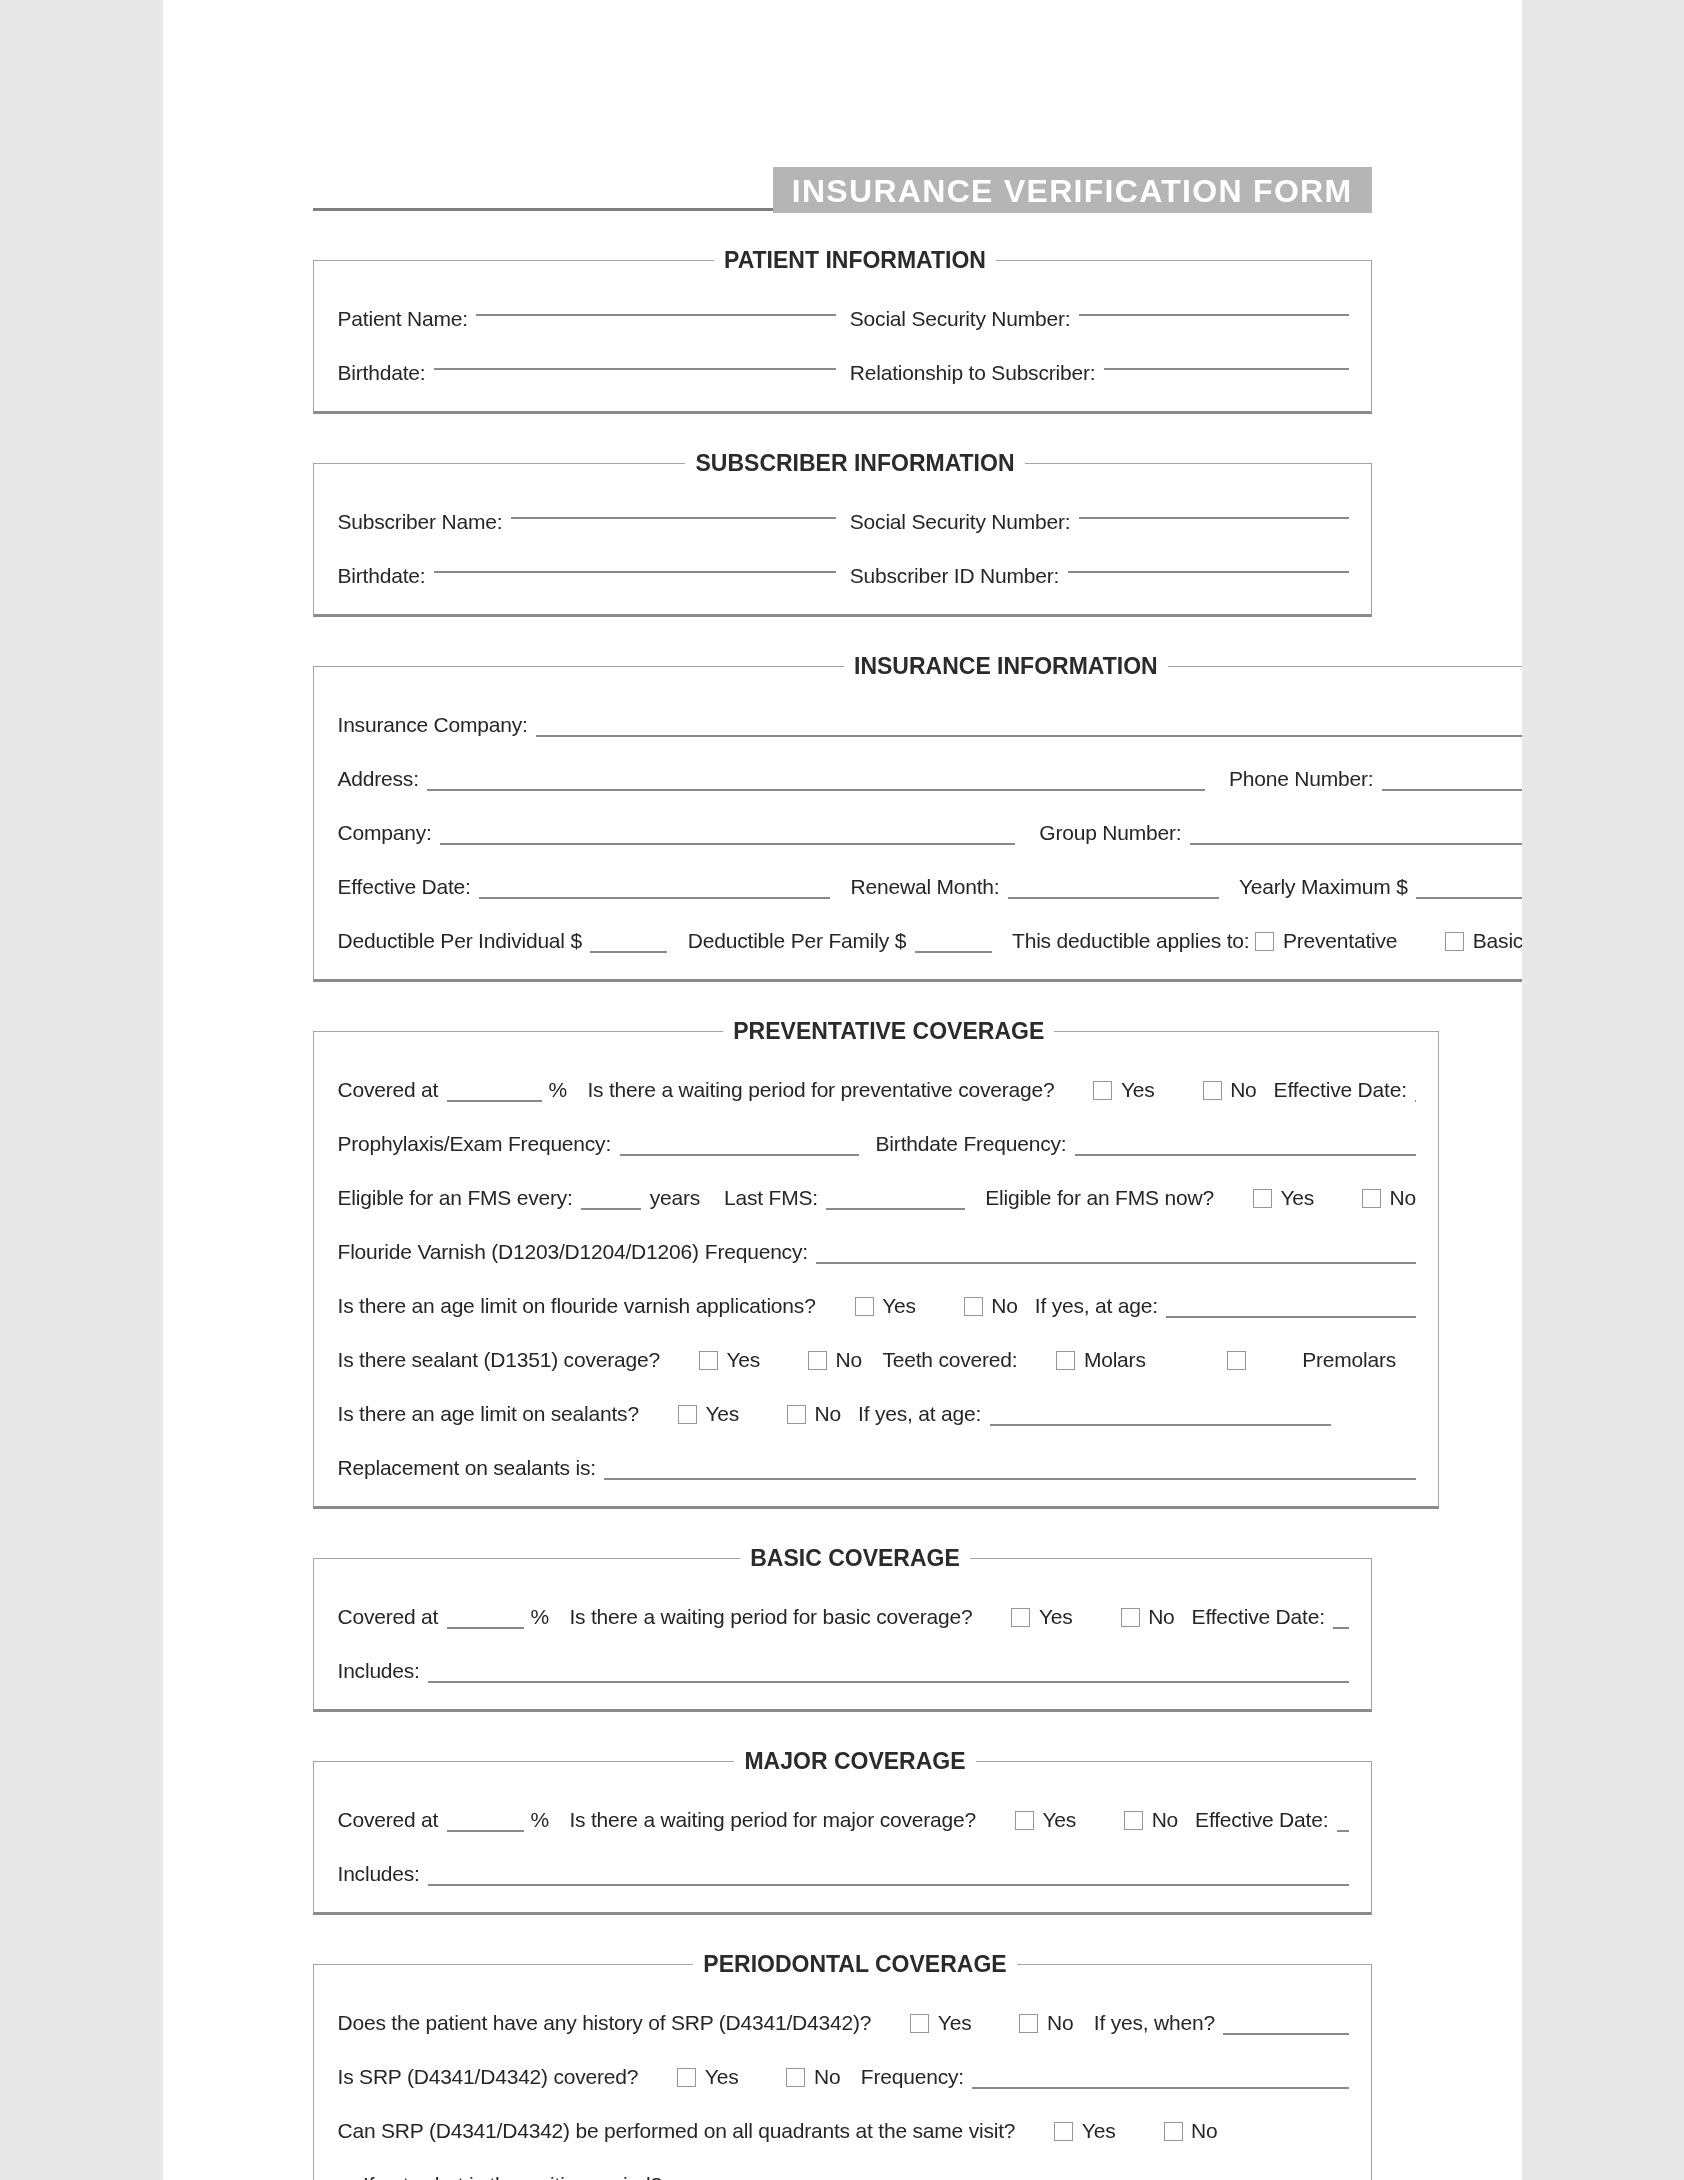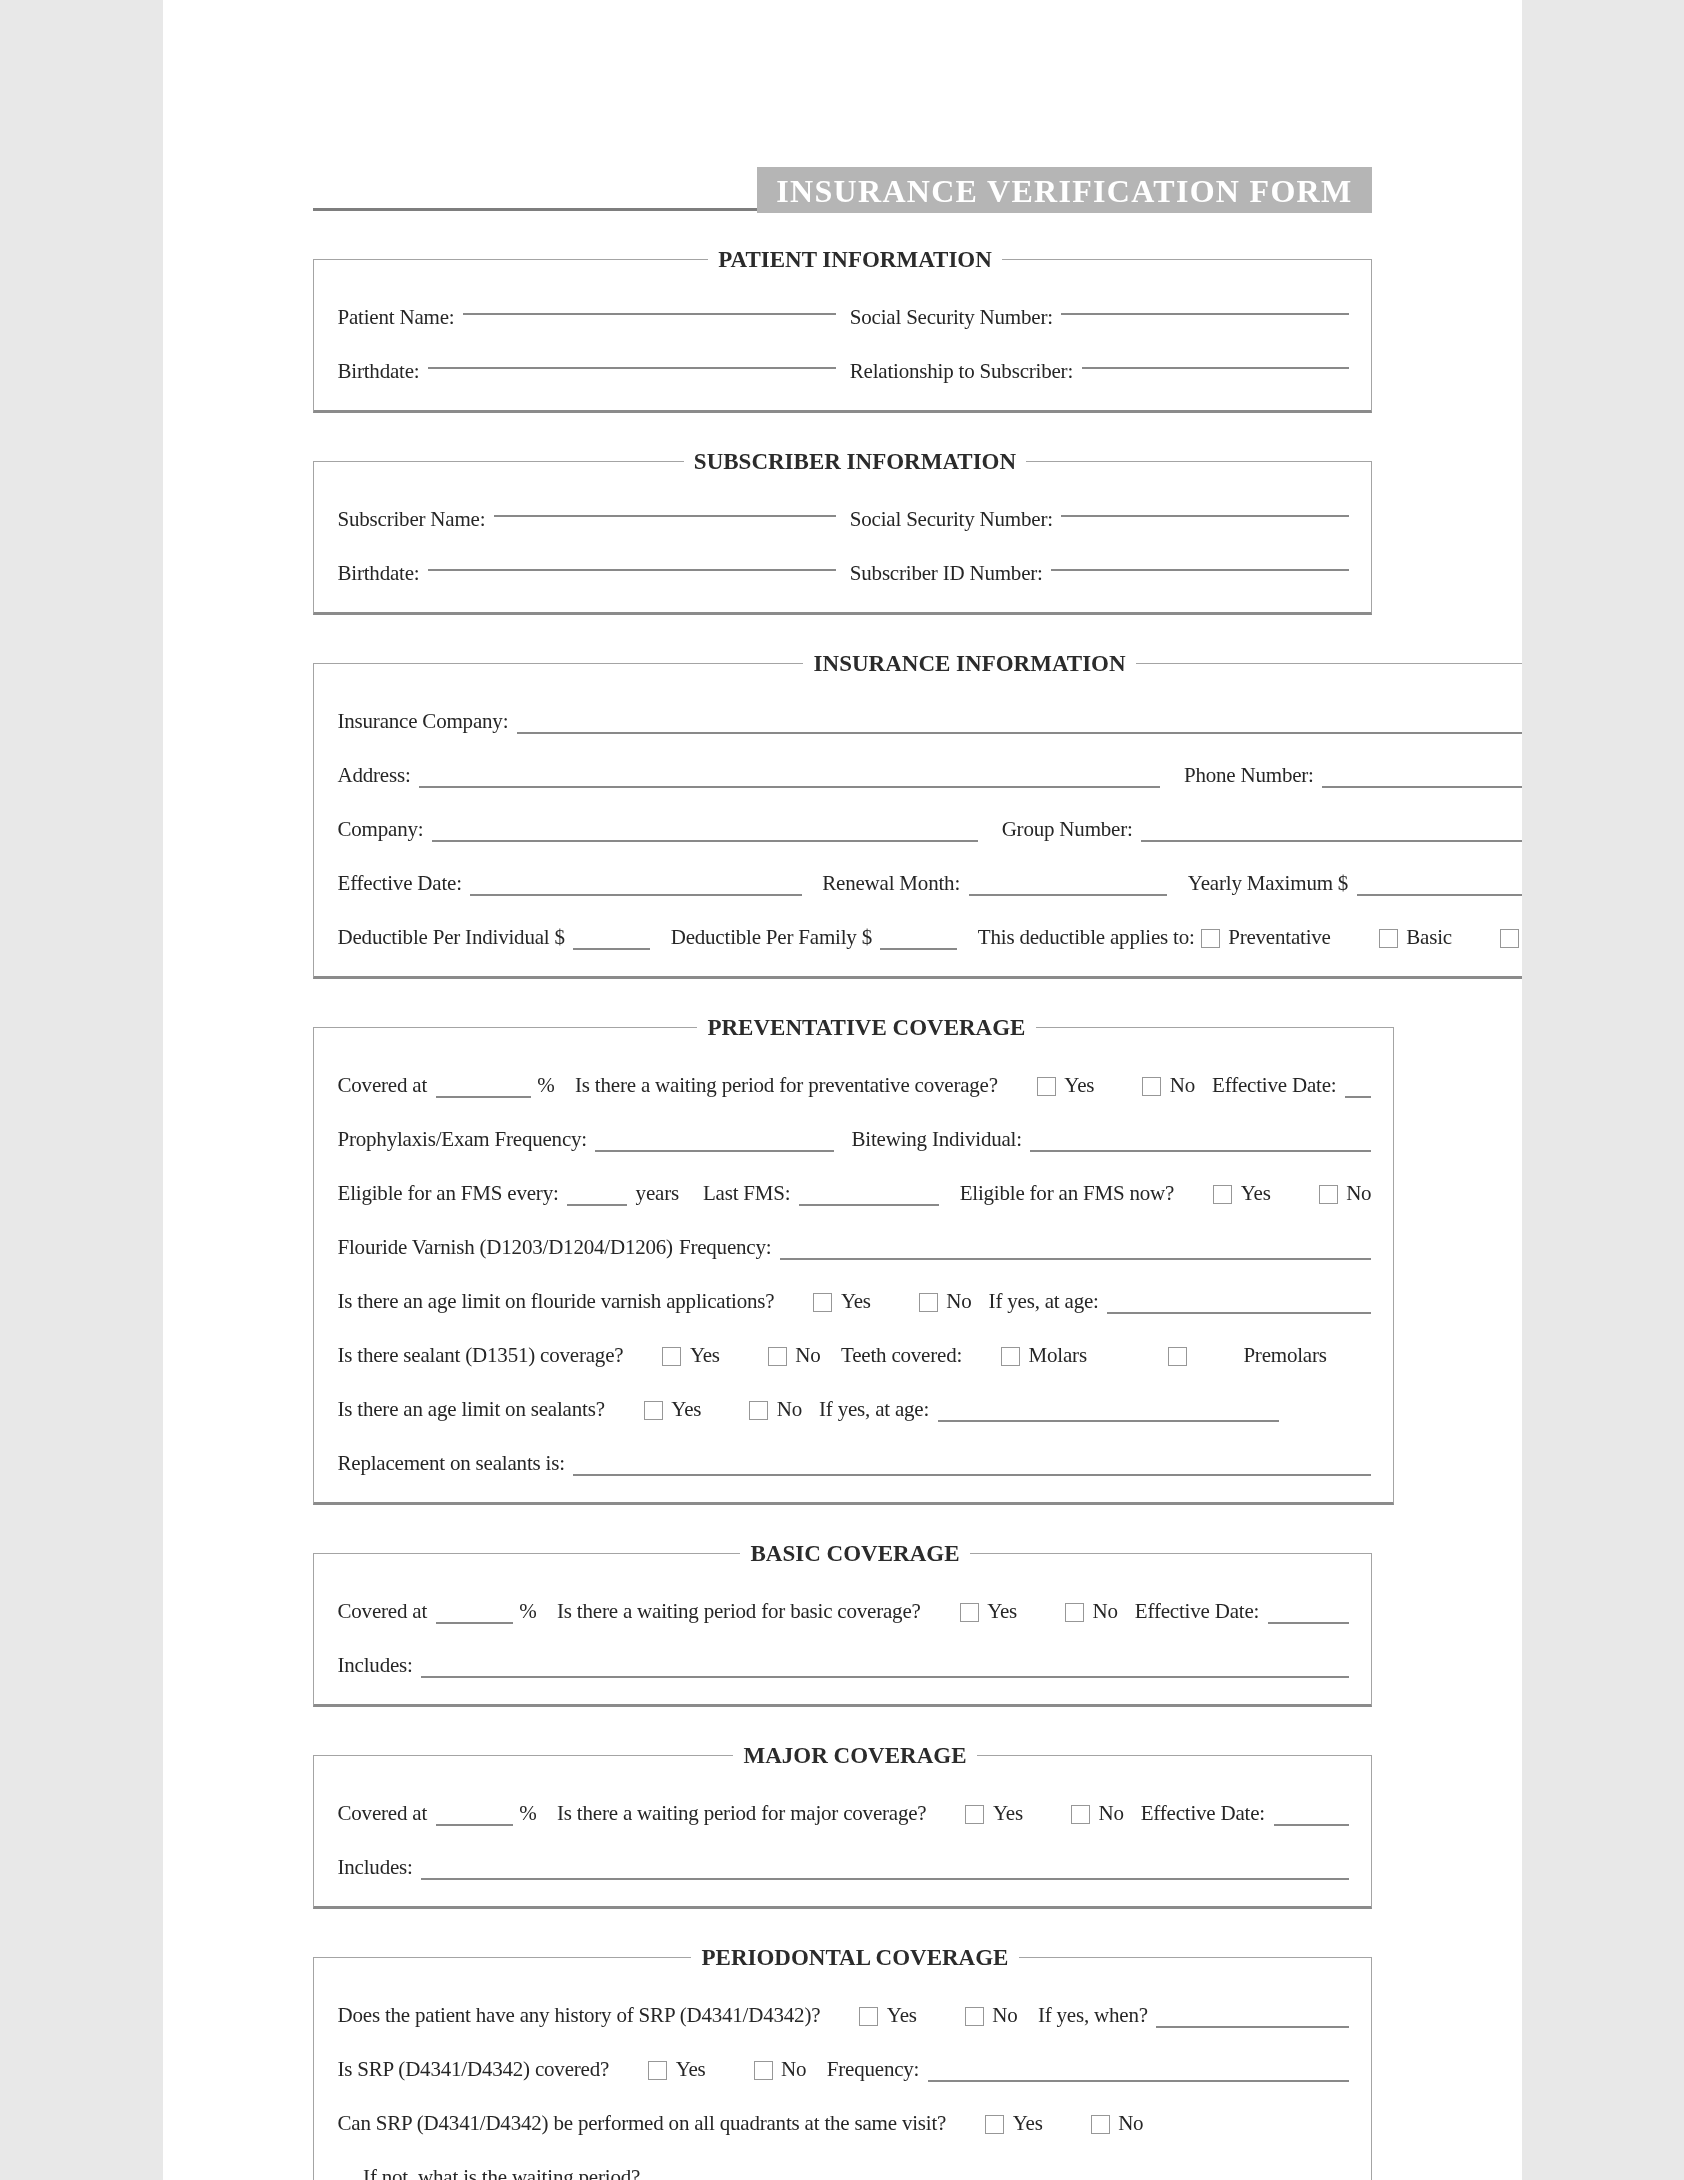--- a/index.html
+++ b/index.html
@@ -1,19 +1,19 @@
 <!DOCTYPE html>
 <html style="font-size:13.6px"><head>
 <meta charset="utf-8">
 <style>
   html,body{margin:0;padding:0;background:#e8e8e8;}
   .page{
     width:1359px;height:2181px;box-sizing:border-box;
     background:#ffffff;margin:0 auto;padding:0 150px;
-    font-family:Liberation Serif, serif;color:#262626;
+    font-family:Liberation Sans, sans-serif;color:#262626;
     overflow:hidden;letter-spacing:-0.2px;
   }
   
   .header{margin-top:167px;display:flex;justify-content:flex-end;align-items:flex-end;border-bottom:3.4px solid #7e7e7e;}
   .banner{background:#b5b5b5;color:#ffffff;font-size:32px;font-weight:bold;letter-spacing:1.3px;padding:7.7px 19px 6px;margin-bottom:-5.1px;line-height:1;}
   
   fieldset{border:1.7px solid #a4a4a4;border-bottom:3.4px solid #8b8b8b;margin:36px 0 0;padding:3.4px 22px 25.6px 24px;}
   legend{font-size:23px;font-weight:bold;letter-spacing:0;padding:0 10.2px;margin-left:12px;color:#2b2b2b;text-align:center;}
   
   .row{display:flex;align-items:flex-end;margin-top:23px;height:31px;white-space:nowrap;font-size:21px;}
@@ -150,21 +150,21 @@
       <span class="cb ml56">
           <span class="cbb"></span>
           <span>No</span>
         </span>
       <span class="lbl ml20">Effective Date:</span>
       <span class="line grow"></span>
     </div>
     <div class="row">
       <span class="lbl">Prophylaxis/Exam Frequency:</span>
       <span class="line w280"></span>
-      <span class="lbl ml20">Bitewing Individual:</span>
+      <span class="lbl ml20">Birthdate Frequency:</span>
       <span class="line w400"></span>
       <span class="sp"></span>
     </div>
     <div class="row">
       <span class="lbl">Eligible for an FMS every:</span>
       <span class="line w70"></span>
       <span class="lbl ml10">years</span>
       <span class="lbl ml28">Last FMS:</span>
       <span class="line grow"></span>
       <span class="lbl ml24">Eligible for an FMS now?</span>

